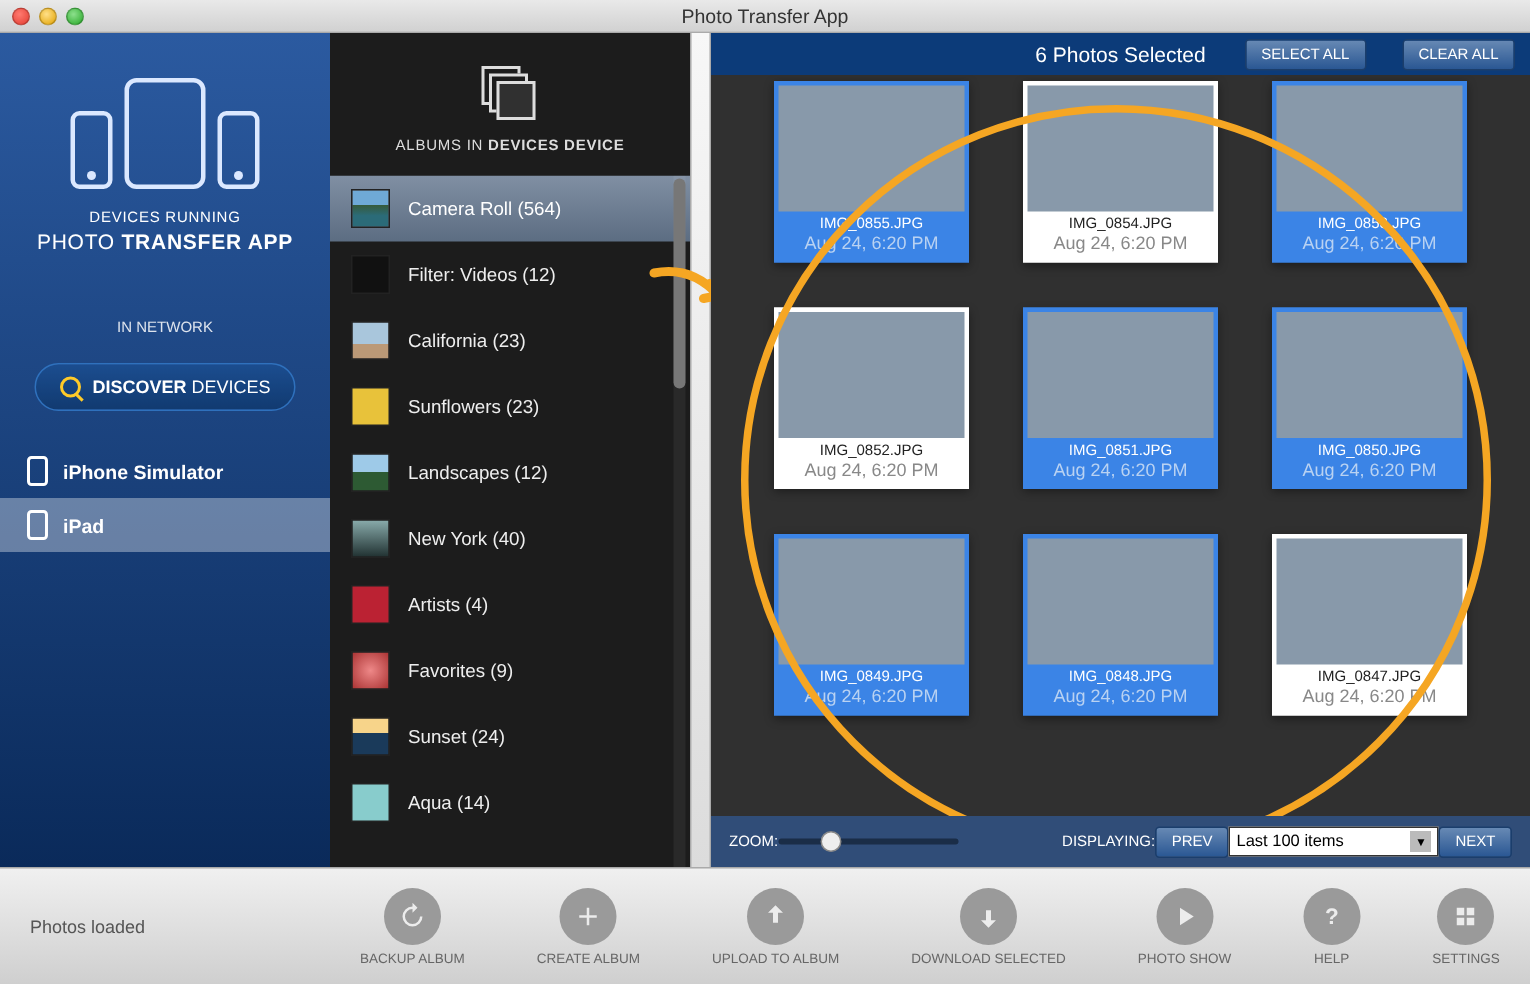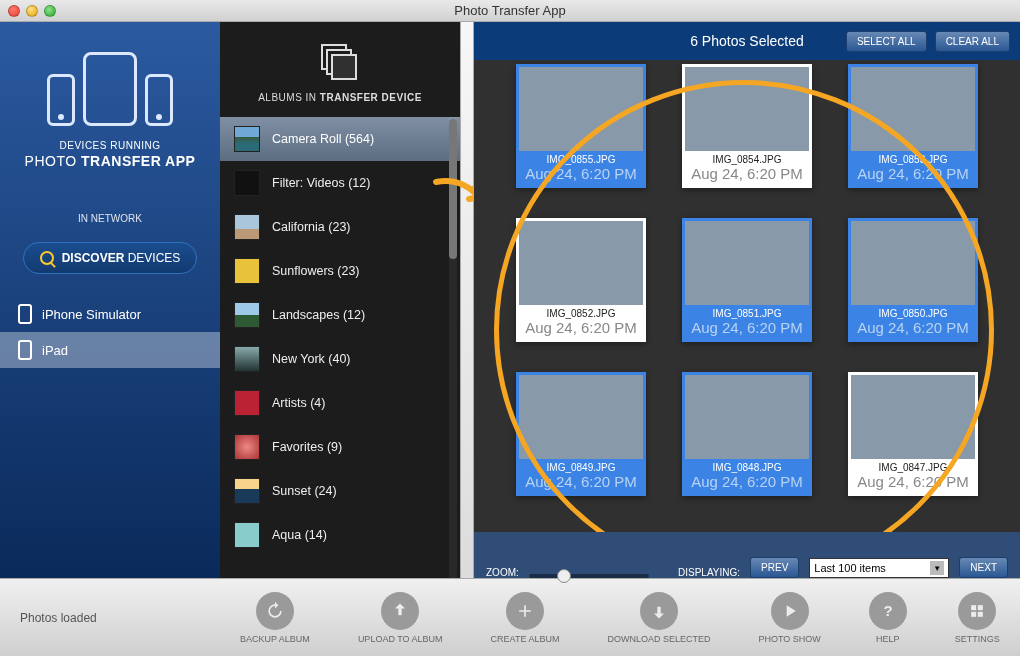--- a/index.html
+++ b/index.html
@@ -22,21 +22,21 @@
 .phone { width: 28px; height: 52px; border: 3px solid #dbe8ff; border-radius: 6px; position: relative; }
 .phone::after { content:""; position:absolute; bottom:3px; left:50%; transform:translateX(-50%); width:6px; height:6px; border-radius:50%; background:#dbe8ff; }
 .left-title { text-align: center; font-size: 10px; letter-spacing: .5px; margin-bottom: 2px; }
 .left-brand { font-size: 14px; letter-spacing: .5px; }
 .left-brand b { font-weight: 700; }
 .left-sub { font-size: 10px; opacity: .85; margin-bottom: 18px; margin-top: 44px; }
 .discover { background: linear-gradient(#1b4d8f,#113a70); border: 1px solid #2f71bd; border-radius: 18px; padding: 8px 16px; display: flex; align-items: center; gap: 8px; font-size: 12px; color: #fff; cursor: pointer; margin-bottom: 22px; }
 .discover .mag { width: 14px; height: 14px; border: 2px solid #ffca28; border-radius: 50%; position: relative; }
 .discover .mag::after { content:""; position:absolute; width:6px; height:2px; background:#ffca28; bottom:-3px; right:-4px; transform: rotate(45deg); }
 .dev-list { width: 100%; }
-.dev-item { display:flex; align-items:center; gap:10px; padding:8px 18px; font-size:13px; cursor:pointer; }
+.dev-item { display:flex; align-items:center; gap:10px; padding:8px 18px; font-size:13px; cursor:pointer;font-weight:bold; }
 .dev-item .dicon { width:14px; height:20px; border:2px solid #fff; border-radius:3px; }
 .dev-item.sel { background: rgba(255,255,255,.35); }
 
 .middle { width: 240px; background: #1c1c1c; color: #ddd; display:flex; flex-direction:column; position:relative; }
 .mid-head { text-align:center; padding: 22px 0 14px; }
 .stack { width: 38px; height: 38px; margin: 0 auto 10px; position: relative; }
 .stack .sq { position:absolute; width:26px; height:26px; border:2px solid #ddd; background:#1c1c1c; }
 .stack .sq:nth-child(1){ top:0; left:0; }
 .stack .sq:nth-child(2){ top:5px; left:5px; }
 .stack .sq:nth-child(3){ top:10px; left:10px; background:#303030;}
@@ -47,34 +47,34 @@
 .album.sel { background: linear-gradient(#808fa3,#5c6d82); color:#fff; }
 .thumb { width:26px; height:26px; background:#555; border:1px solid #222; flex-shrink:0; }
 .scroll-track { position:absolute; right:3px; top:0; bottom:0; width:8px; background:rgba(255,255,255,.06); }
 .scroll-thumb { position:absolute; top:2px; width:8px; height:140px; background:#777; border-radius:4px; }
 
 .divider { width:14px; background:linear-gradient(#f7f7f7,#dcdcdc); border-left:1px solid #aaa; border-right:1px solid #aaa; position:relative;}
 .arrow { position:absolute; left:-30px; top:155px; width:60px; height:40px; }
 .arrow svg { width:100%; height:100%; }
 
 .right { flex:1; background: linear-gradient(#14539e,#0b3a78); display:flex; flex-direction:column; position:relative;}
-.right-top { height:38px; background:#0c3b79; display:flex; align-items:center; justify-content:flex-end; padding:0 10px; gap:8px; position:relative;}
+.right-top { height:28px; background:#0c3b79; display:flex; align-items:center; justify-content:flex-end; padding:0 10px; gap:24px; position:relative;}
 .right-top .sel-count { position:absolute; left:0; right:0; text-align:center; color:#fff; font-size:14px; }
 .pill { background: linear-gradient(#6789b4,#2a5793); border:1px solid #1b3e6c; color:#fff; font-size:10px; padding:4px 10px; border-radius:3px; cursor:pointer; }
 .grid-wrap { flex:1; background:#303030; padding:4px 30px; overflow:hidden; position:relative;}
 .grid { display:grid; grid-template-columns: repeat(3, 130px); gap: 30px 36px; justify-content:center; }
 .card { background:#fff; border:3px solid #fff; display:flex; flex-direction:column; align-items:center; font-size:10px; box-shadow:0 2px 6px rgba(0,0,0,.4); cursor:pointer;}
 .card .img { width:100%; height:84px; background:#89a; }
 .card .nm { padding:3px 0 0; color:#222; }
-.card .dt { padding:0 0 3px; color:#888; font-size:15px;text-align:center;}
+.card .dt { padding:0 0 3px; color:#888; font-size:12px;text-align:center;}
 .card.sel { border-color:#3b84e6; background:#3b84e6; }
 .card.sel .nm { color:#fff; }
 .card.sel .dt { color:#b9d2f2; }
 .circle { position:absolute; border:5px solid #f5a623; border-radius:50%; width:500px; height:500px; left:20px; top:20px; pointer-events:none; }
-.right-bot { height:46px; background:#304d78; display:flex; align-items:flex-end; padding:0 12px; gap:10px; color:#fff; font-size:10px;}
+.right-bot { height:34px; background:#304d78; display:flex; align-items:center; padding:0 12px; color:#fff; font-size:10px;}
 .slider { width:120px; height:4px; background:#1a2d47; border-radius:2px; position:relative; }
 .slider .knob { position:absolute; top:-5px; left:28px; width:14px; height:14px; background:#eee; border-radius:50%; border:1px solid #888; }
 .spacer { flex:1; }
 .disp-sel { background:#fff; color:#000; font-size:11px; padding:2px 4px; border:1px solid #333; width:140px; display:flex; justify-content:space-between; align-items:center;}
 .disp-sel .dd { width:14px; height:14px; background:#bbb; display:flex; align-items:center; justify-content:center; font-size:8px;}
 
 .bottom { height:78px; background:linear-gradient(#f0f0f0,#cfcfcf); display:flex; align-items:center; padding:0 20px; gap:30px; border-top:1px solid #aaa;}
 .status { font-size:12px; color:#555; width:180px; }
 .tool { display:flex; flex-direction:column; align-items:center; gap:4px; font-size:9px; color:#666; cursor:pointer; }
 .tool .circ { width:38px; height:38px; background:#9a9a9a; border-radius:50%; display:flex; align-items:center; justify-content:center; color:#ececec;}
@@ -137,21 +137,21 @@
       </div>
   </div>
 
   <div class="middle">
     <div class="mid-head">
       <div class="stack">
         <div class="sq"></div>
           <div class="sq"></div>
           <div class="sq"></div>
       </div>
-      <div class="lbl"><span>ALBUMS IN</span> <b>TRANSFER DEVICE</b></div>
+      <div class="lbl"><span>ALBUMS IN</span> <b>DEVICES DEVICE</b></div>
     </div>
     <div class="album-list" id="album-list">
       <div class="scroll-track">
           <div class="scroll-thumb"></div>
         </div>
     <div class="album sel">
           <div class="thumb th-coast"></div>
           <span>Camera Roll (564)</span>
         </div>
         <div class="album">
@@ -282,32 +282,32 @@
         <div class="circ">
           <svg viewBox="0 0 24 24">
             <path d="M12 4a8 8 0 108 8h-2a6 6 0 11-6-6v3l4-4-4-4v3z"></path>
           </svg>
         </div>
         <span>BACKUP ALBUM</span>
       </div>
       <div class="tool">
         <div class="circ">
           <svg viewBox="0 0 24 24">
+            <path d="M11 5h2v6h6v2h-6v6h-2v-6H5v-2h6z"></path>
+          </svg>
+        </div>
+        <span>CREATE ALBUM</span>
+      </div>
+      <div class="tool">
+        <div class="circ">
+          <svg viewBox="0 0 24 24">
             <path d="M12 3l6 6h-4v8h-4V9H6z"></path>
           </svg>
         </div>
         <span>UPLOAD TO ALBUM</span>
-      </div>
-      <div class="tool">
-        <div class="circ">
-          <svg viewBox="0 0 24 24">
-            <path d="M11 5h2v6h6v2h-6v6h-2v-6H5v-2h6z"></path>
-          </svg>
-        </div>
-        <span>CREATE ALBUM</span>
       </div>
       <div class="tool">
         <div class="circ">
           <svg viewBox="0 0 24 24">
             <path d="M12 21l-6-6h4V7h4v8h4z"></path>
           </svg>
         </div>
         <span>DOWNLOAD SELECTED</span>
       </div>
       <div class="tool">

